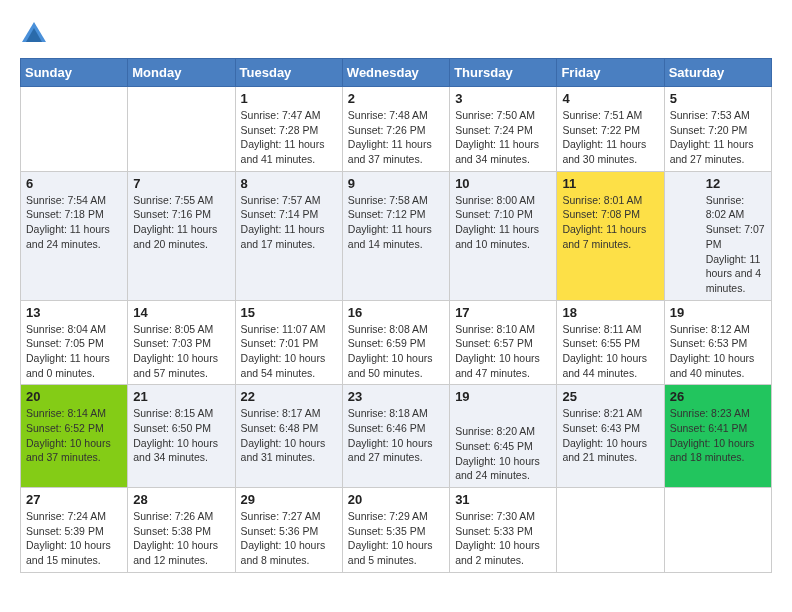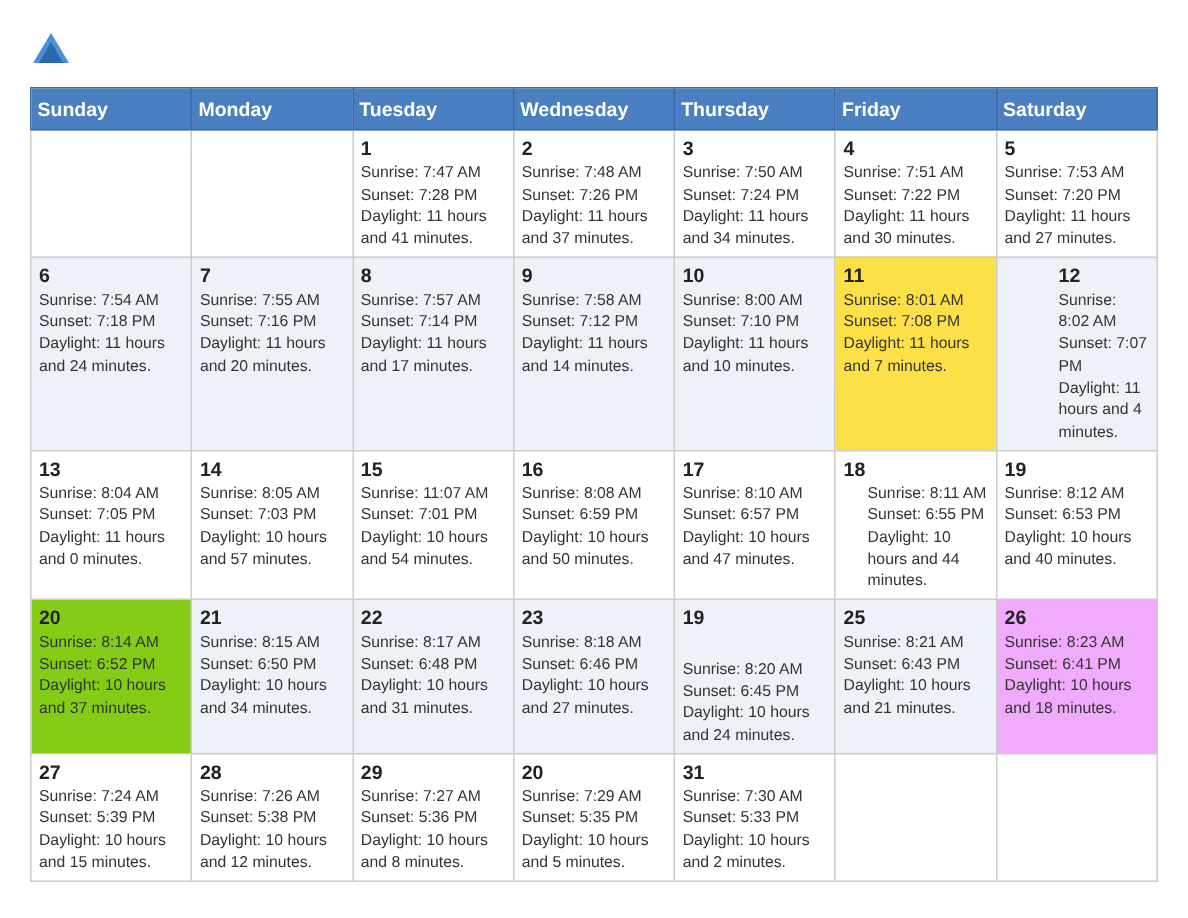--- a/index.html
+++ b/index.html
@@ -230,21 +230,21 @@
 Daylight: 10 hours and 50 minutes.</div>
         </td>
         <td>
           <span class="day-number">17</span>
           <div class="day-info" style="white-space: pre-line;">Sunrise: 8:10 AM
 Sunset: 6:57 PM
 Daylight: 10 hours and 47 minutes.</div>
         </td>
         <td>
           <span class="day-number">18</span>
-          <div class="day-info" style="white-space: pre-line; margin-left: 16px;">Sunrise: 8:11 AM
+          <div class="day-info" style="white-space: pre-line;">Sunrise: 8:11 AM
 Sunset: 6:55 PM
 Daylight: 10 hours and 44 minutes.</div>
         </td>
         <td>
           <span class="day-number">19</span>
           <div class="day-info" style="white-space: pre-line;">Sunrise: 8:12 AM
 Sunset: 6:53 PM
 Daylight: 10 hours and 40 minutes.</div>
         </td>
       </tr>
@@ -278,21 +278,21 @@
           <div class="day-info" style="white-space: pre-line; margin-top: 20px;">Sunrise: 8:20 AM
 Sunset: 6:45 PM
 Daylight: 10 hours and 24 minutes.</div>
         </td>
         <td style="background: rgb(238, 241, 247);">
           <span class="day-number">25</span>
           <div class="day-info" style="white-space: pre-line;">Sunrise: 8:21 AM
 Sunset: 6:43 PM
 Daylight: 10 hours and 21 minutes.</div>
         </td>
-        <td style="background: #f0abfc; margin-left: 46px;">
+        <td style="background: #22c55e; margin-left: 46px;">
           <span class="day-number">26</span>
           <div class="day-info" style="white-space: pre-line;">Sunrise: 8:23 AM
 Sunset: 6:41 PM
 Daylight: 10 hours and 18 minutes.</div>
         </td>
       </tr>
       <tr>
         <td>
           <span class="day-number">27</span>
           <div class="day-info" style="white-space: pre-line;">Sunrise: 7:24 AM

